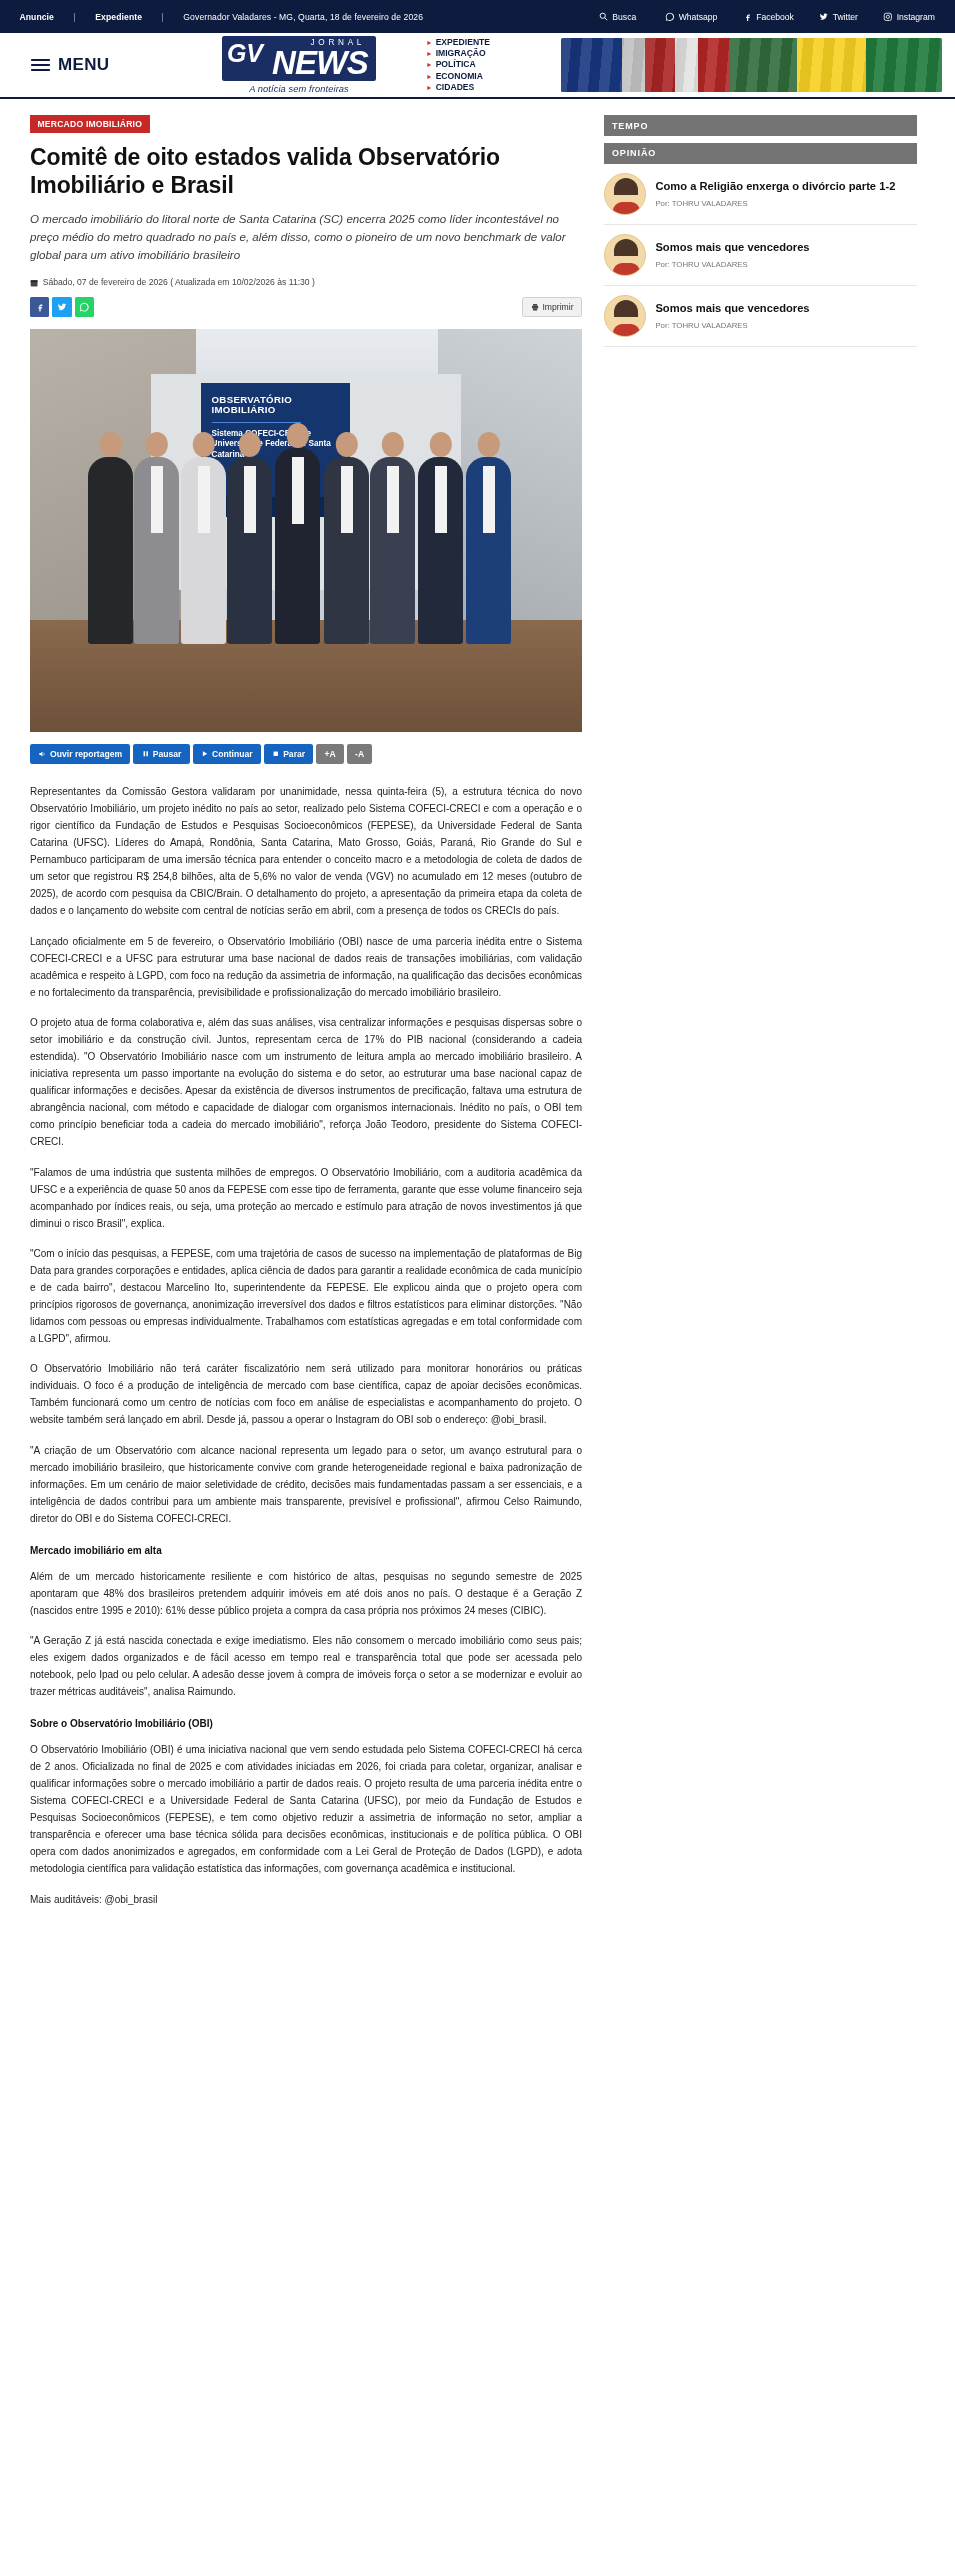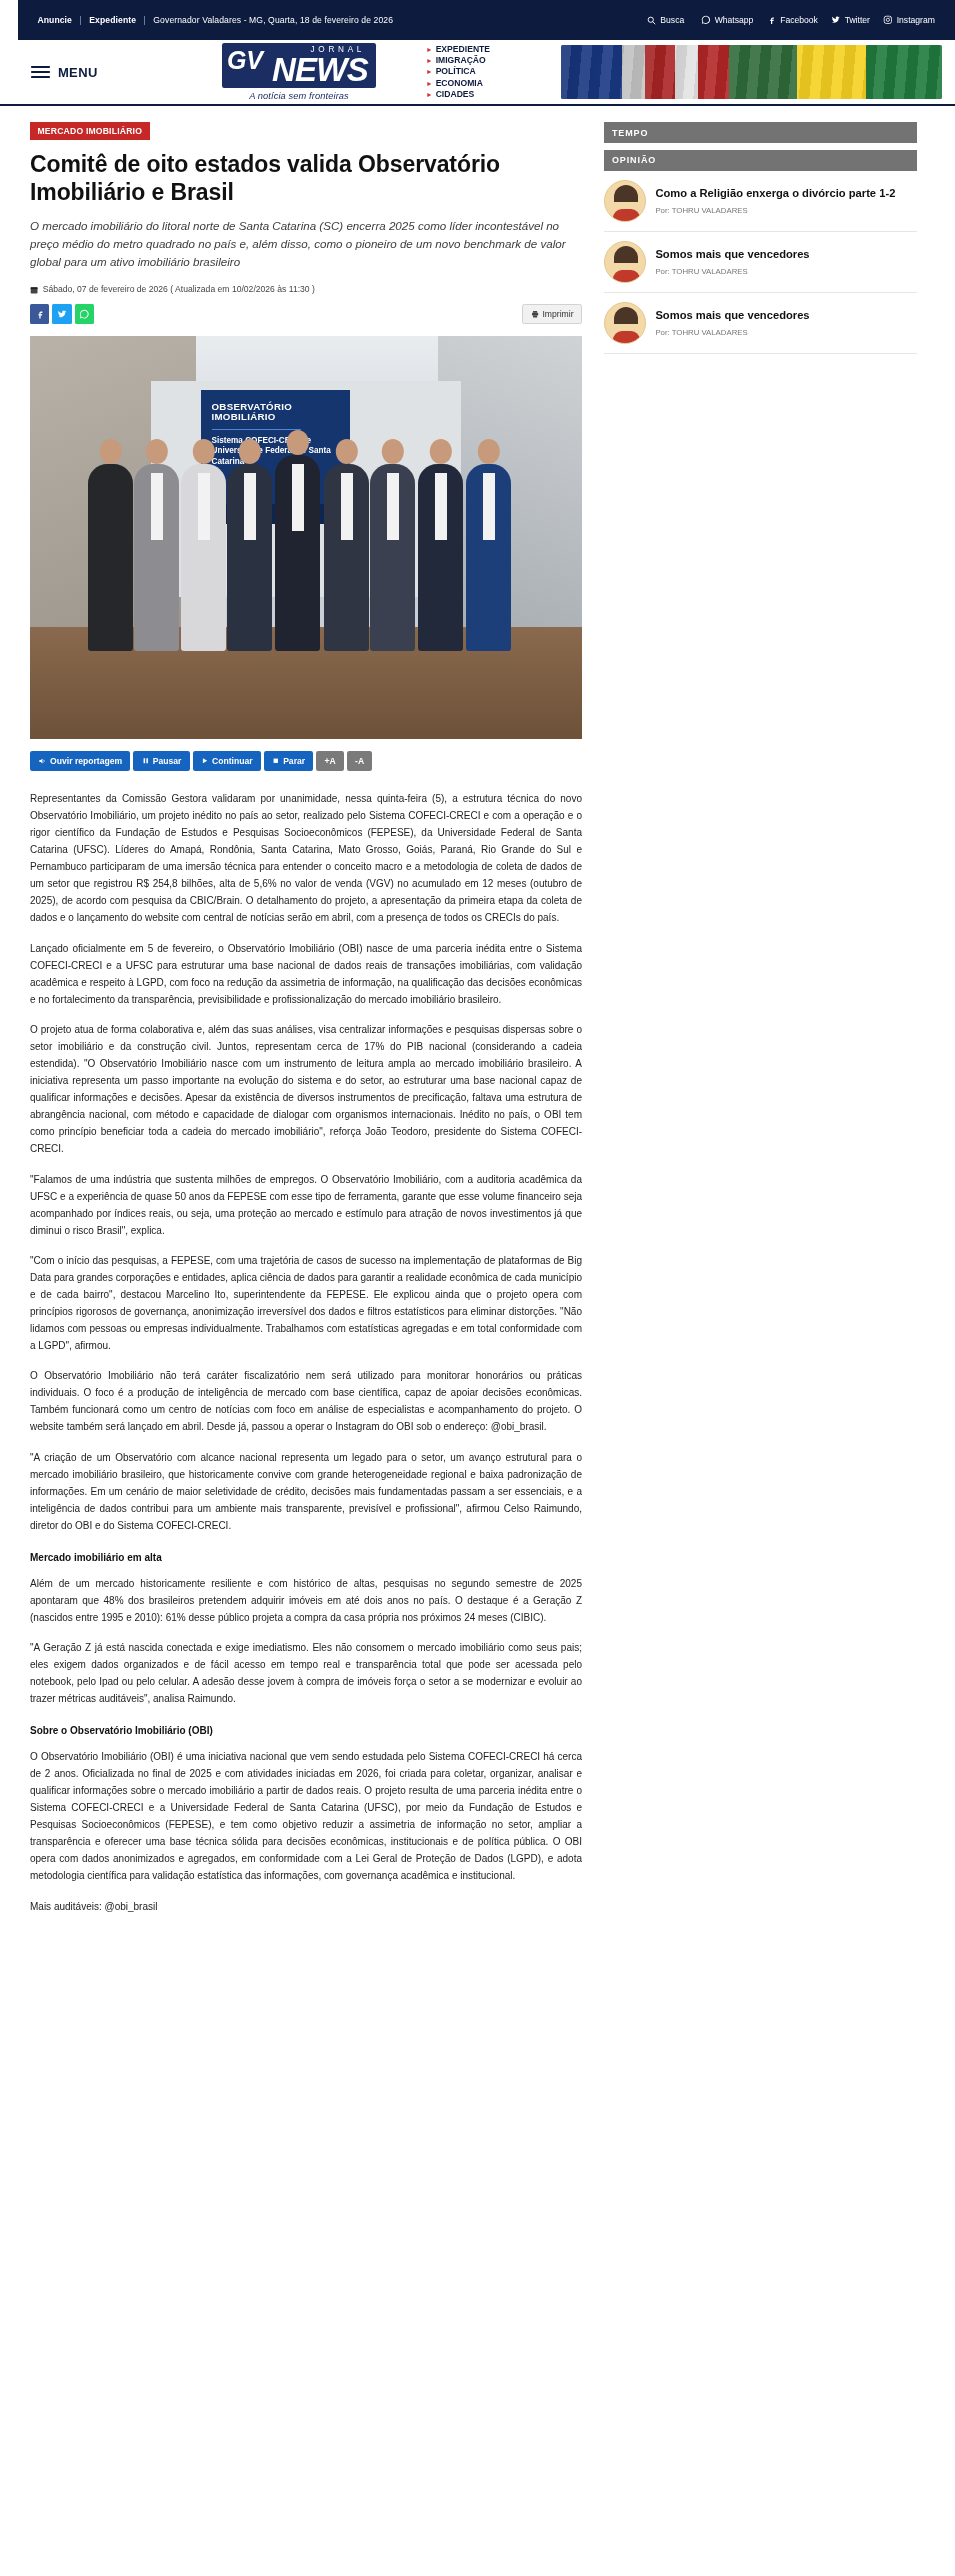--- a/index.html
+++ b/index.html
@@ -8,27 +8,26 @@
     width: 955px;
     font-family: "Liberation Sans", sans-serif;
     background: #ffffff;
     color: #1a1a1a;
     -webkit-font-smoothing: antialiased;
   }
   
   .topbar {
     background: #0d1b3e;
     color: #ffffff;
-    height: 40px;
+    height: 33px;
     display: flex;
     align-items: center;
     padding: 0 13.4px;
     font-size: 8.6px;
-    gap: 0;
-    margin-left: 18px;
+    gap: 12px;
   }
   .topbar .tb-link {
     color: #ffffff;
     padding: 0 6px;
     white-space: nowrap;
     letter-spacing: 0.1px;
   }
   .topbar .tb-link.bold { font-weight: bold; }
   .topbar .tb-sep { color: #8fa0c4; padding: 0 1.5px; }
   .topbar .spacer { flex: 1; }
@@ -62,21 +61,21 @@
     border-bottom: 2.2px solid #0d1b3e;
     position: relative;
   }
   .menu-btn {
     display: flex;
     align-items: center;
     gap: 7.5px;
     padding-left: 31px;
     width: 187px;
     font-weight: bold;
-    font-size: 13px;
+    font-size: 17px;
     color: #0d1b3e;
     letter-spacing: 0.4px;
   }
   .burger { display: inline-block; }
   .burger span {
     display: block;
     width: 19.4px;
     height: 2.2px;
     background: #0d1b3e;
     margin: 3px 0;

